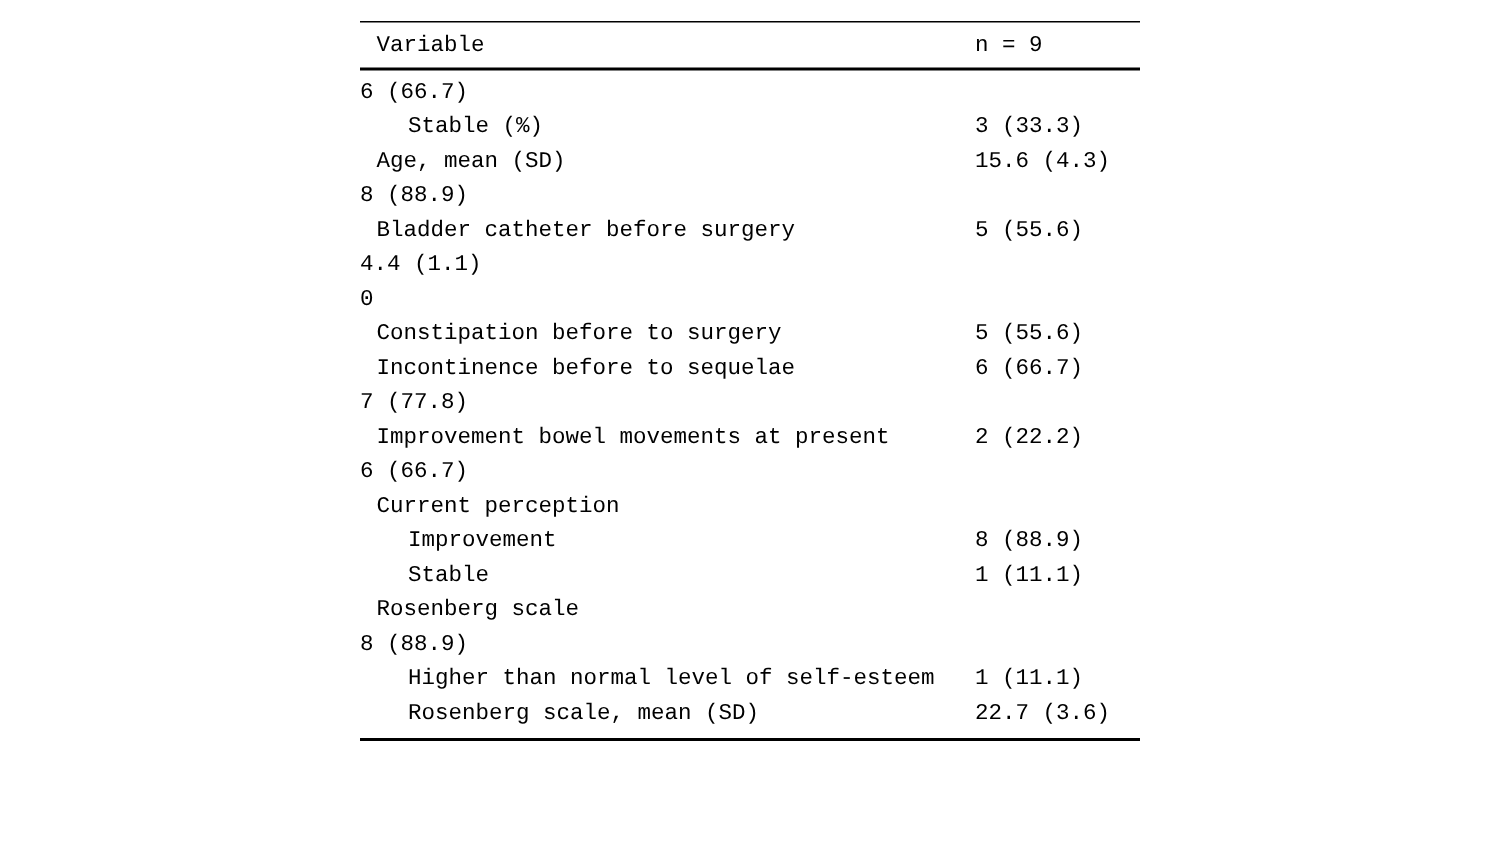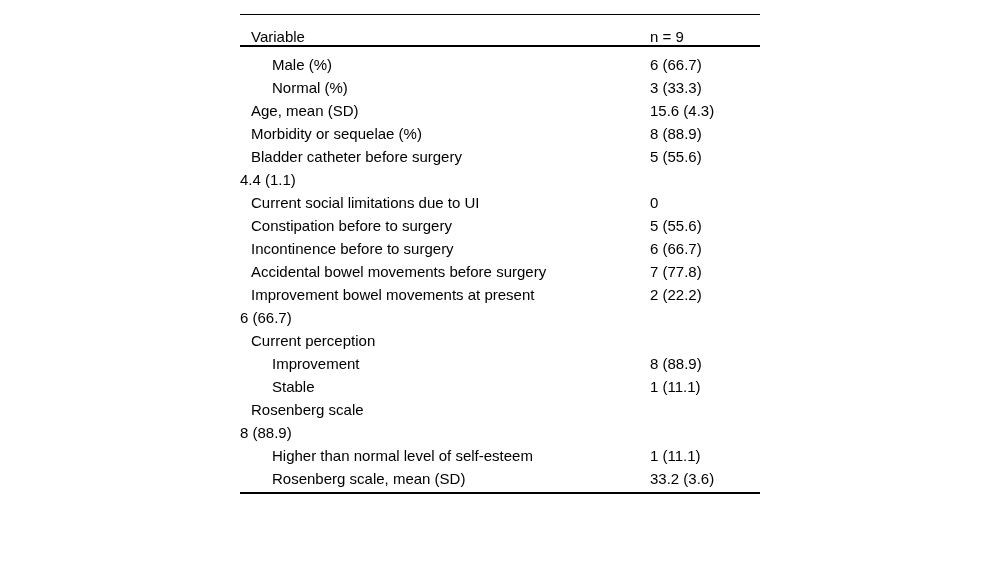--- a/index.html
+++ b/index.html
@@ -24,21 +24,22 @@
     width: 520px;
   }
   .rule {
     width: 100%;
     background: #000000;
   }
   .rule.thin { height: 1px; }
   .rule.thick { height: 2px; }
   .row {
     display: flex;
-    align-items: flex-end;
+    align-items: center;
+    font-family: Liberation Mono, monospace;
   }
   .header-row {
     height: 30px;
   }
   .cell {
     white-space: nowrap;
     overflow: visible;
   }
   .cell-label {
     box-sizing: border-box;
@@ -65,56 +66,52 @@
 <div class="page">
   <div class="table">
     <div class="rule thin"></div>
     <div class="row header-row">
       <span class="cell cell-label">Variable</span>
       <span class="cell cell-value">n = 9</span>
     </div>
     <div class="rule thick"></div>
     <div class="tbody" id="table-body">
         <div class="row body-row indent">
-          <span class="cell cell-label">Male (%)</span>
           <span class="cell cell-value">6 (66.7)</span>
         </div>
         <div class="row body-row indent">
-          <span class="cell cell-label">Normal (%)</span>
+          <span class="cell cell-label">Stable (%)</span>
           <span class="cell cell-value">3 (33.3)</span>
         </div>
         <div class="row body-row">
           <span class="cell cell-label">Age, mean (SD)</span>
           <span class="cell cell-value">15.6 (4.3)</span>
         </div>
         <div class="row body-row">
-          <span class="cell cell-label">Morbidity or sequelae (%)</span>
           <span class="cell cell-value">8 (88.9)</span>
         </div>
         <div class="row body-row">
           <span class="cell cell-label">Bladder catheter before surgery</span>
           <span class="cell cell-value">5 (55.6)</span>
         </div>
         <div class="row body-row">
           <span class="cell cell-value">4.4 (1.1)</span>
         </div>
         <div class="row body-row">
-          <span class="cell cell-label">Current social limitations due to UI</span>
           <span class="cell cell-value">0</span>
         </div>
         <div class="row body-row">
           <span class="cell cell-label">Constipation before to surgery</span>
           <span class="cell cell-value">5 (55.6)</span>
         </div>
         <div class="row body-row">
-          <span class="cell cell-label">Incontinence before to surgery</span>
+          <span class="cell cell-label">Incontinence before to sequelae</span>
           <span class="cell cell-value">6 (66.7)</span>
         </div>
         <div class="row body-row">
-          <span class="cell cell-label">Accidental bowel movements before surgery</span>
           <span class="cell cell-value">7 (77.8)</span>
         </div>
         <div class="row body-row">
           <span class="cell cell-label">Improvement bowel movements at present</span>
           <span class="cell cell-value">2 (22.2)</span>
         </div>
         <div class="row body-row">
           <span class="cell cell-value">6 (66.7)</span>
         </div>
         <div class="row body-row">
@@ -135,18 +132,18 @@
         </div>
         <div class="row body-row indent">
           <span class="cell cell-value">8 (88.9)</span>
         </div>
         <div class="row body-row indent">
           <span class="cell cell-label">Higher than normal level of self-esteem</span>
           <span class="cell cell-value">1 (11.1)</span>
         </div>
         <div class="row body-row indent">
           <span class="cell cell-label">Rosenberg scale, mean (SD)</span>
-          <span class="cell cell-value">33.2 (3.6)</span>
+          <span class="cell cell-value">22.7 (3.6)</span>
         </div>
       </div>
     <div class="rule thick"></div>
   </div>
 </div>
 
 </body></html>

